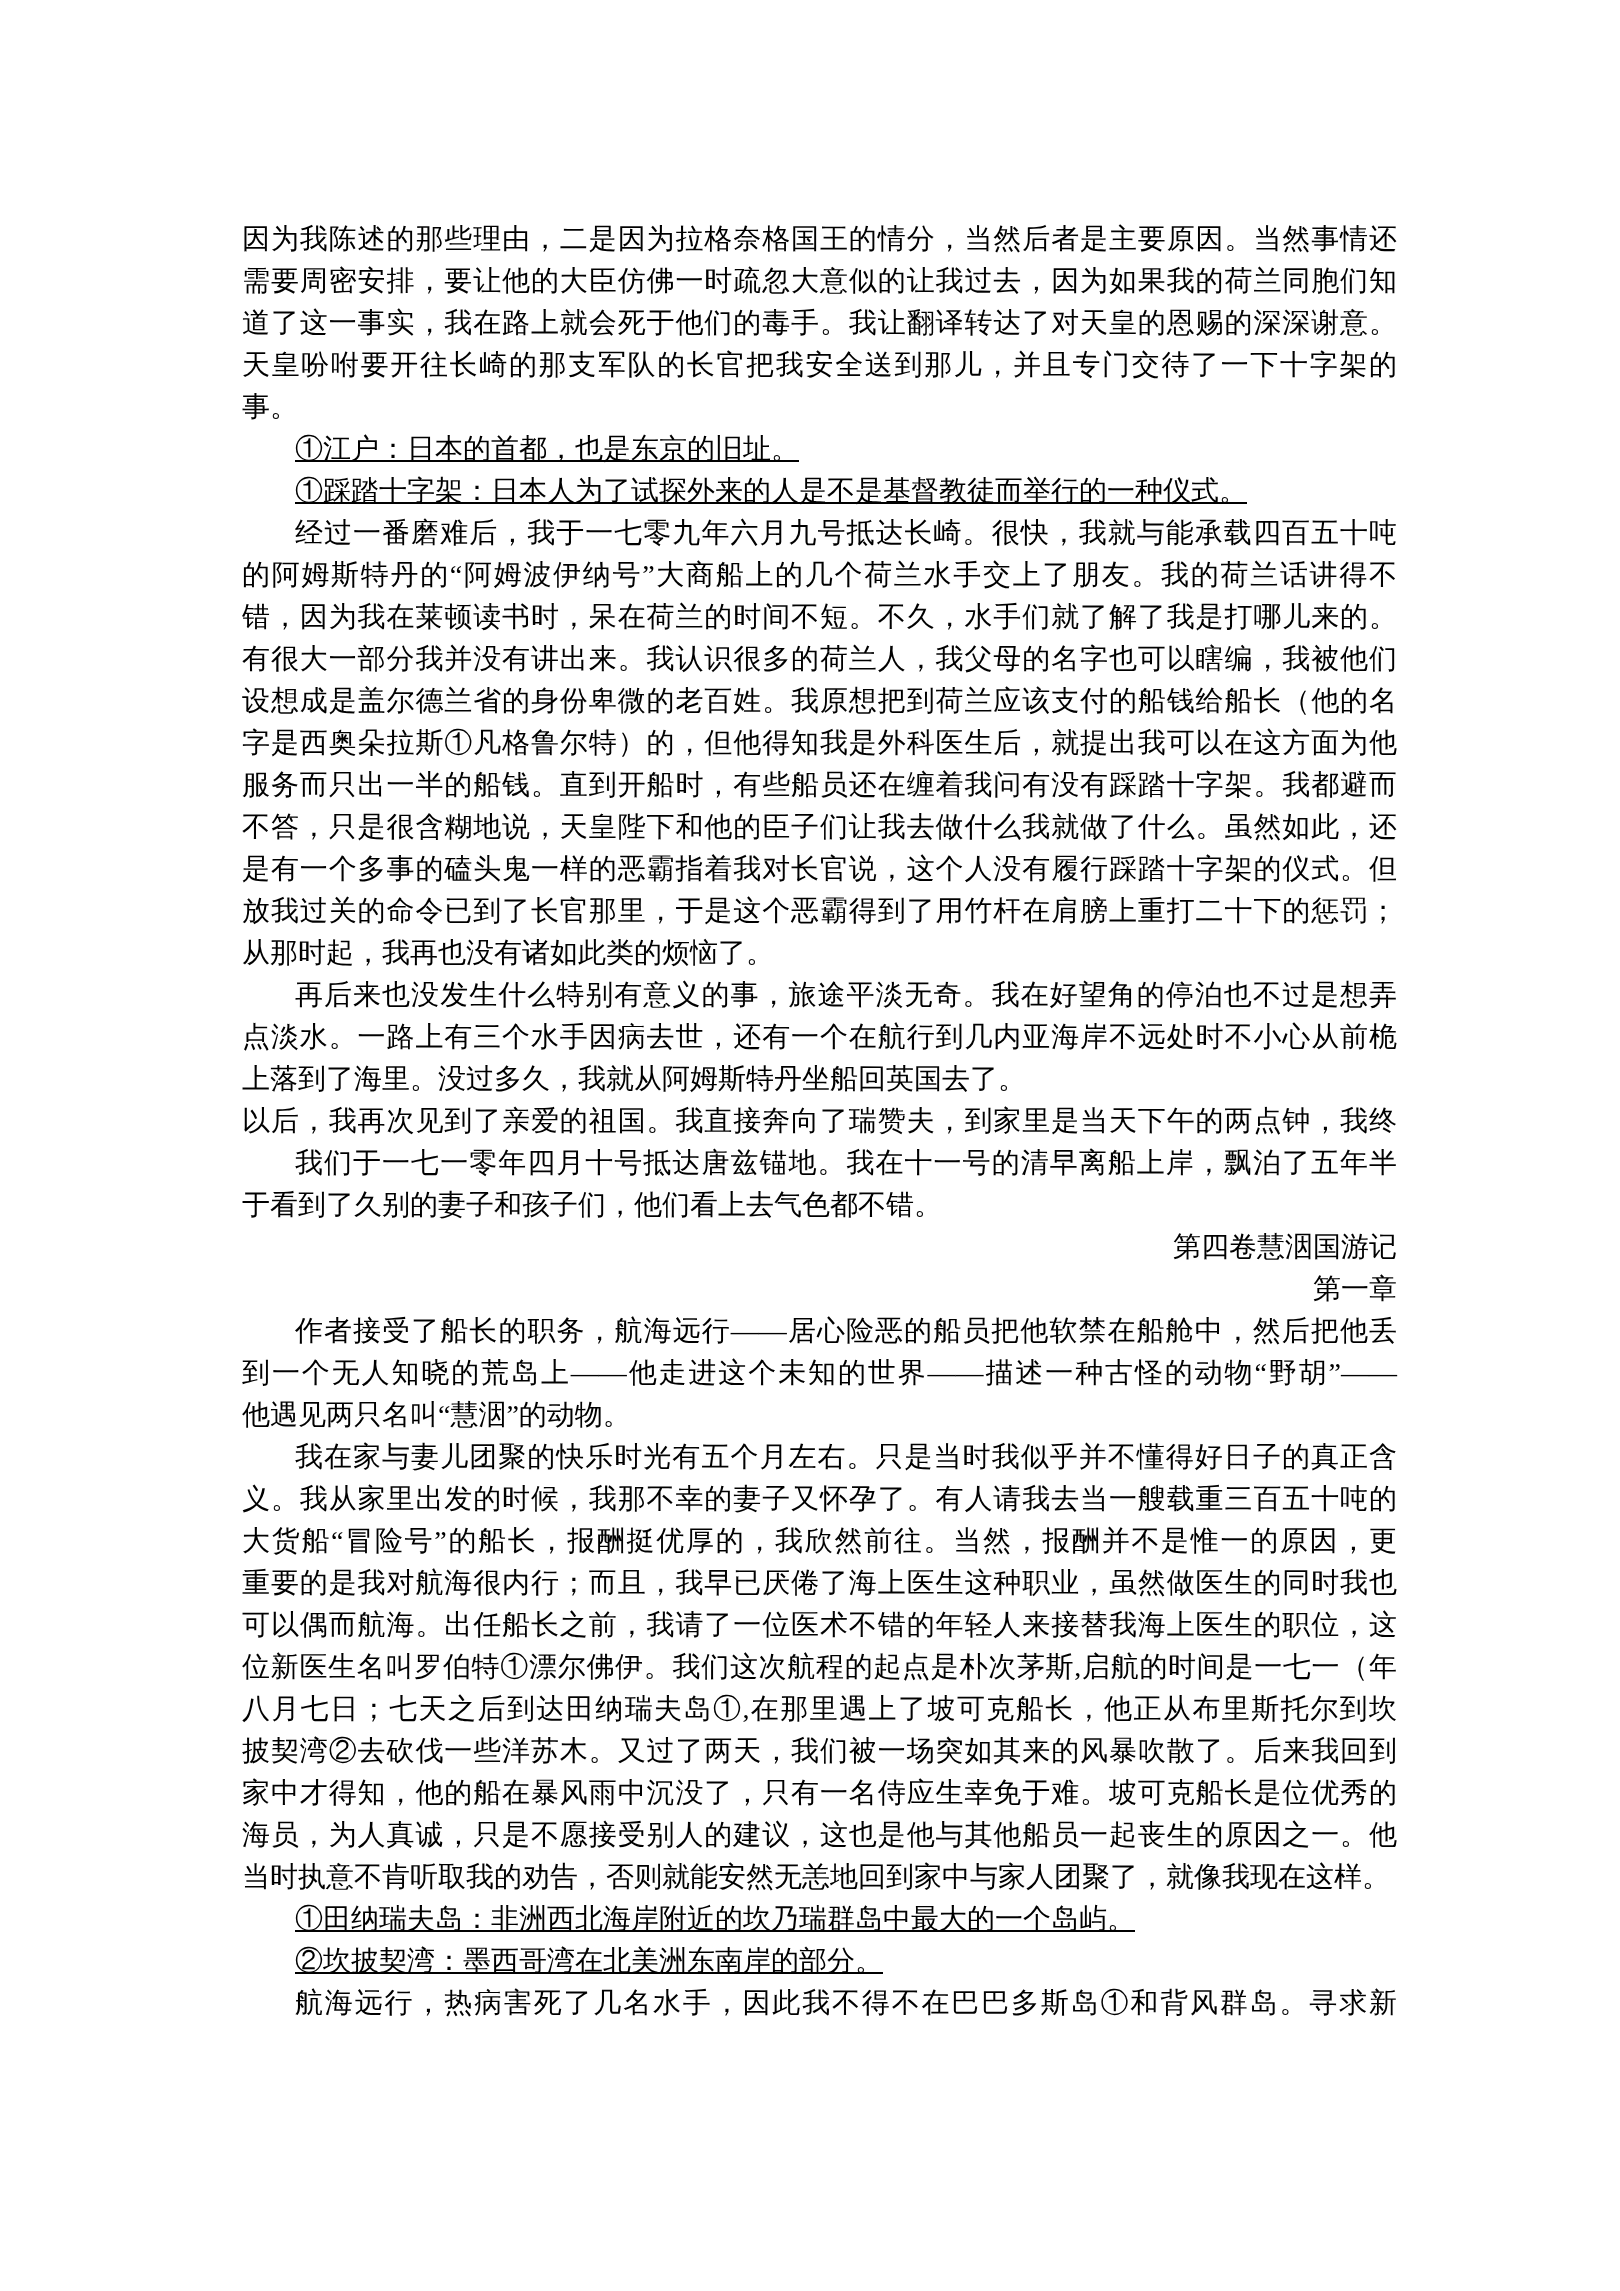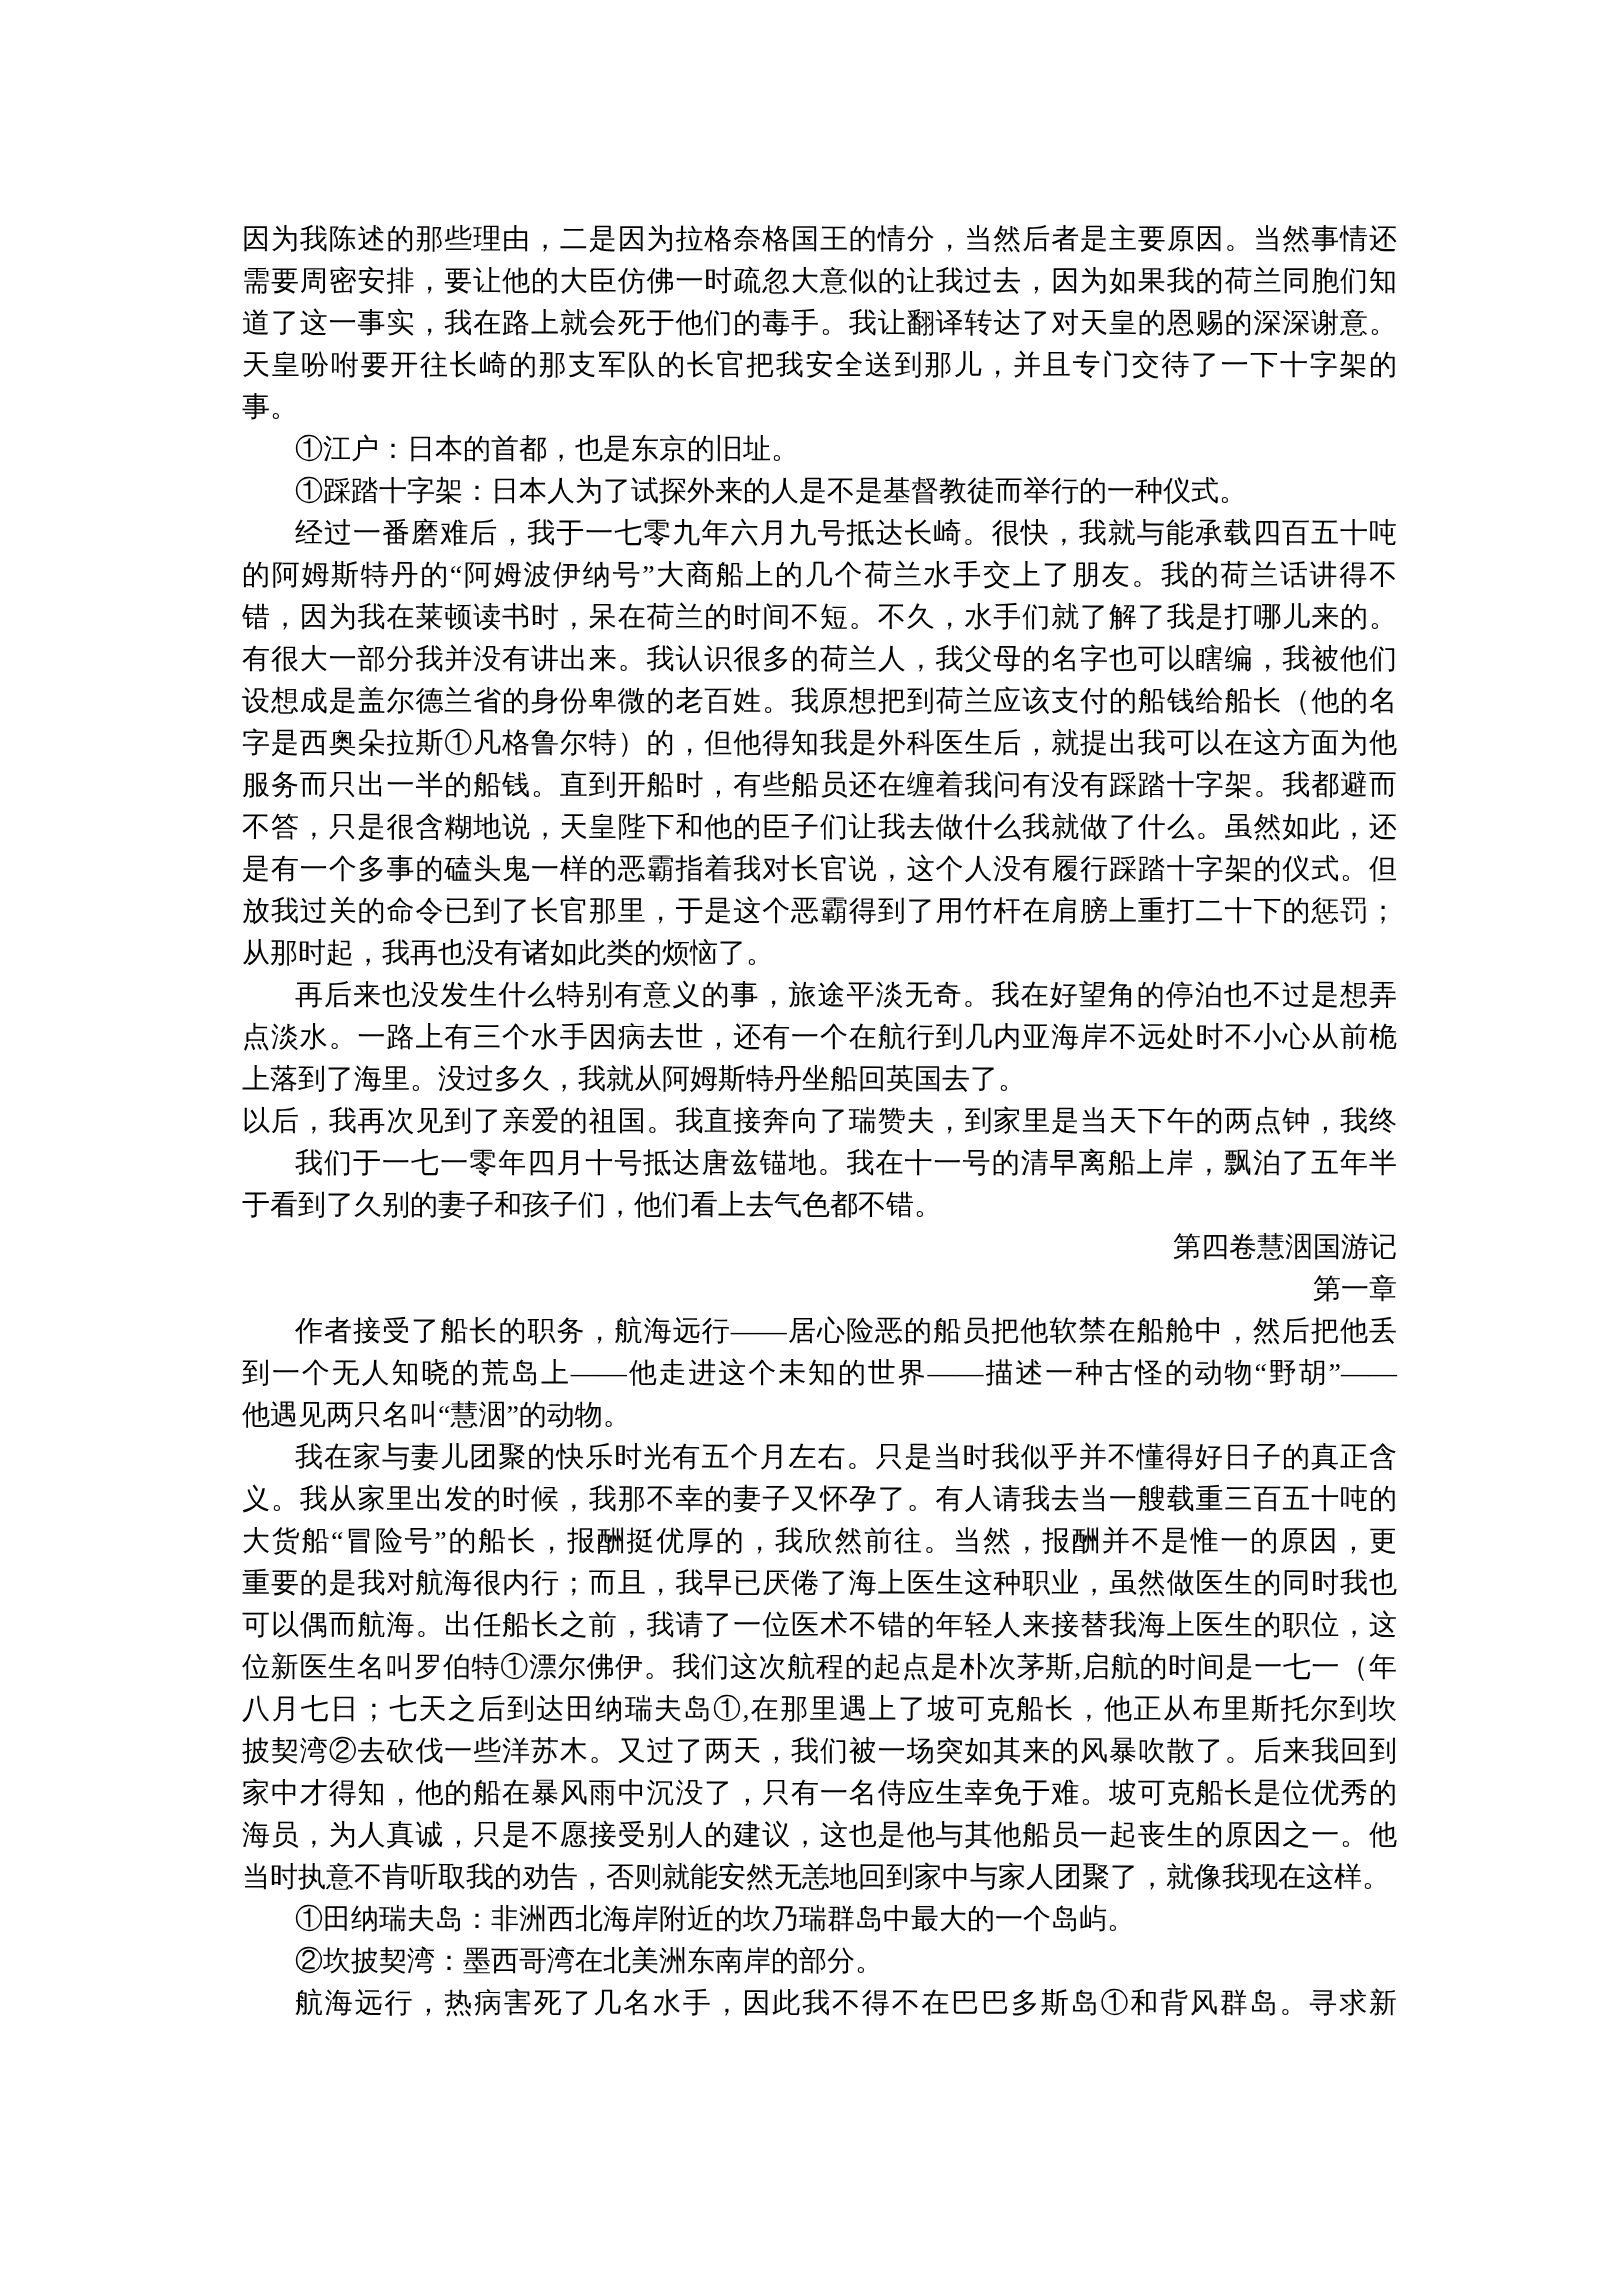--- a/index.html
+++ b/index.html
@@ -38,20 +38,21 @@
     text-indent: 53px;
   }
   .line.end {
     text-align: left;
     white-space: nowrap;
   }
   .line.end-indent {
     text-align: left;
     text-indent: 53px;
     white-space: nowrap;
+    text-decoration: underline;
   }
   .line.center {
     text-align: right;
     white-space: nowrap;
   }
 </style>
 </head>
 <body style="background: rgb(255, 255, 255);">
 
 <div class="doc" style="color: rgb(0, 0, 0);">

